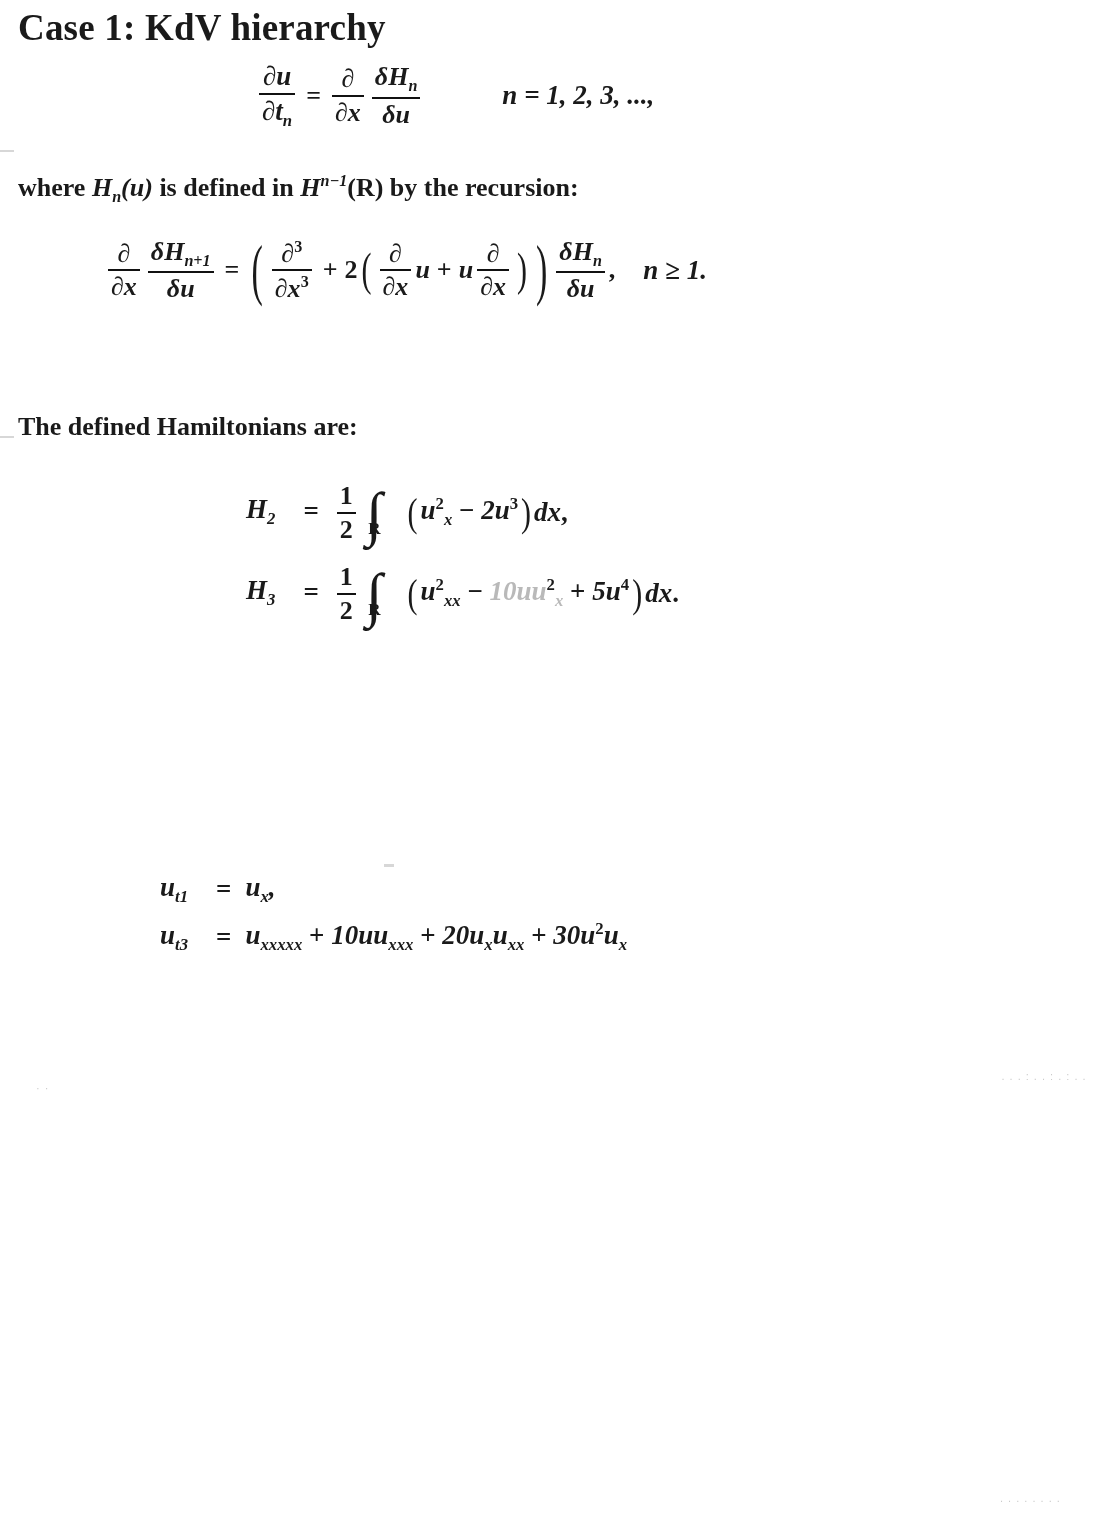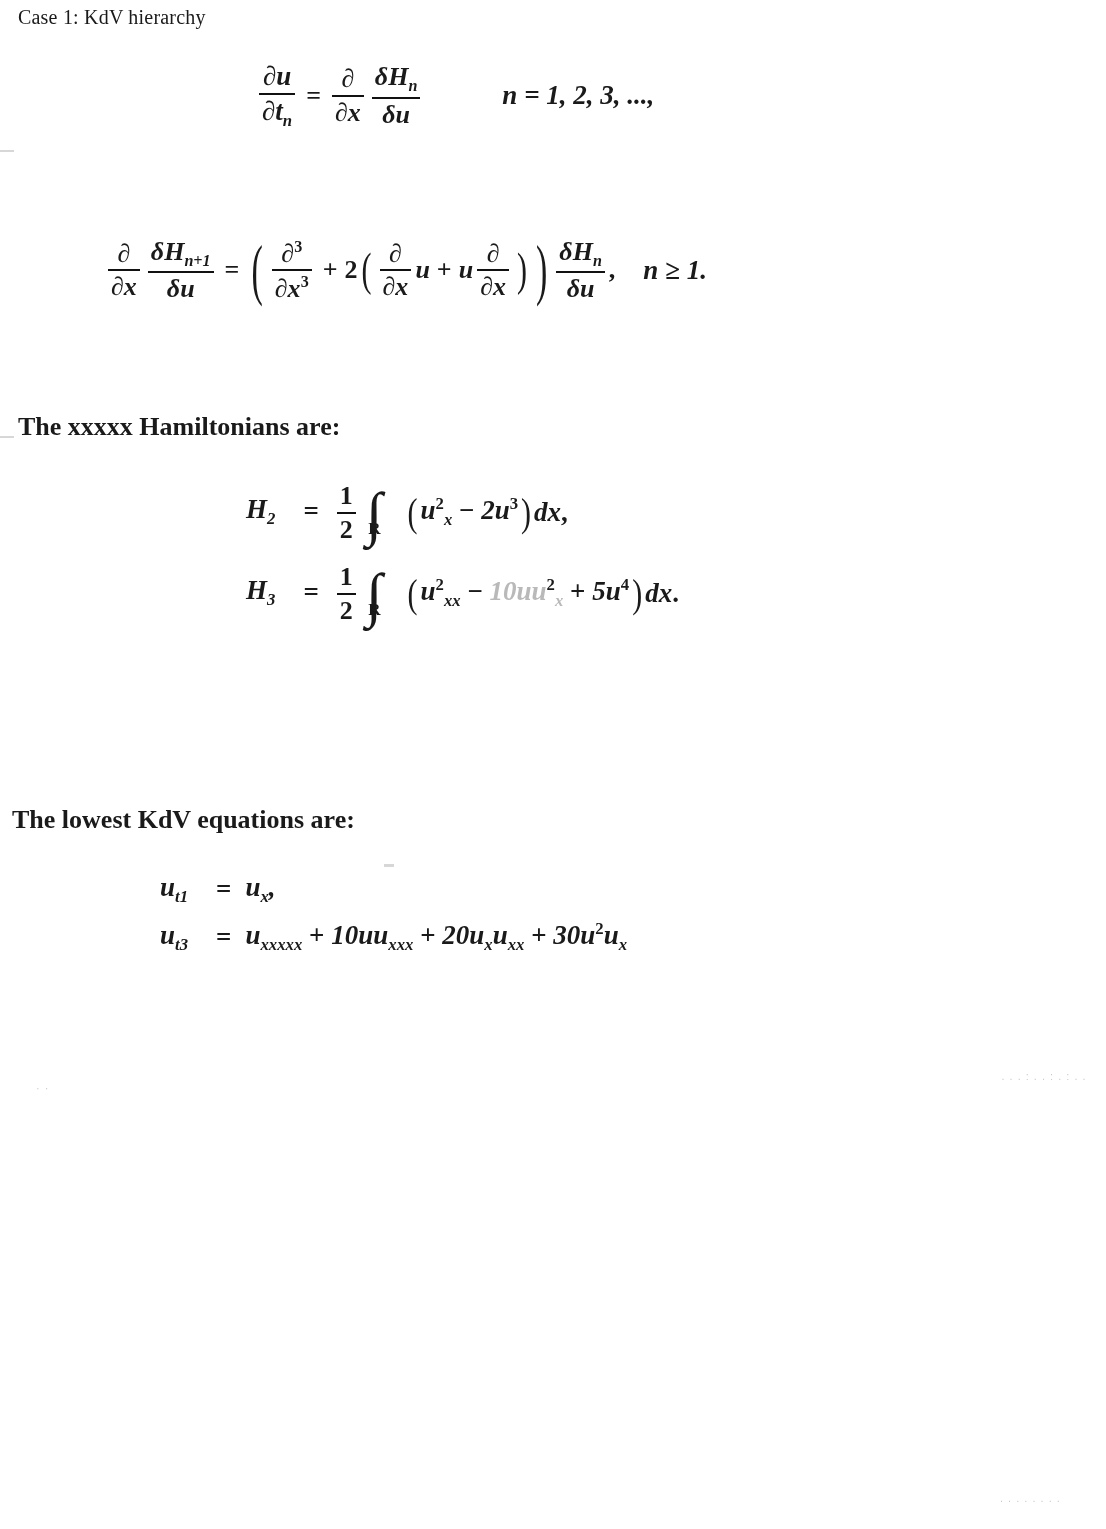--- a/index.html
+++ b/index.html
@@ -19,22 +19,22 @@
     position: absolute;
     inset: 0;
     padding: 0;
   }
 
   
   .heading {
     position: absolute;
     left: 18px;
     top: 6px;
-    font-size: 20px;
-    font-weight: normal;
+    font-size: 37px;
+    font-weight: bold;
     letter-spacing: 0.2px;
     text-align: right;
   }
   .para {
     position: absolute;
     font-size: 26px;
     font-weight: bold;
   }
   .para .ital { font-style: italic; }
 
@@ -183,20 +183,27 @@
       <span class="frac" style="font-size:26px;">
         <span class="num"><span>δH</span><sub>n</sub></span>
         <span class="bar"></span>
         <span class="den">δu</span>
       </span>
       <span style="display:inline-block;width:78px;"></span>
       <span class="eqnum" style="font-size:27px;">n = 1, 2, 3, ...,</span>
     </div>
   </div>
 
+  <div class="para" style="left:18px; top:172px;">
+    <span>where</span>
+    <span class="ital"><span>H</span><sub>n</sub><span>(u)</span></span>
+    <span>is defined in</span>
+    <span class="ital"><span>H</span><sup>n−1</sup><span class="upr">(R)</span></span>
+    <span>by the recursion:</span>
+  </div>
 
   <div class="math" style="left:104px; top:238px; font-size:26px;">
     <div class="row">
       <span class="frac" style="font-size:26px;">
         <span class="num">∂</span>
         <span class="bar"></span>
         <span class="den">∂x</span>
       </span>
       <span class="frac" style="font-size:26px;justify-content:flex-end;">
         <span class="num"><span>δH</span><sub>n+1</sub></span>
@@ -233,21 +240,21 @@
         <span class="bar"></span>
         <span class="den">δu</span>
       </span>
       <span class="upr">,</span>
       <span style="display:inline-block;width:28px;"></span>
       <span class="eqnum" style="font-size:27px;">n ≥ 1.</span>
     </div>
   </div>
 
   <div class="para" style="left:18px; top:412px;">
-    <span>The xxxxx Hamiltonians are:</span>
+    <span>The defined Hamiltonians are:</span>
   </div>
 
   <table class="eqtable" style="left:246px; top:462px; font-size:27px;">
     <tbody>
     <tr>
       <td class="lhs" style="padding-top:18px;text-align:center;"><span>H</span><sub>2</sub></td>
       <td class="eq" style="padding-top:18px;">=</td>
       <td class="rhs" style="padding-top:18px;">
         <span class="row" style="display:inline-flex;">
           <span class="frac" style="font-size:26px;">
@@ -283,23 +290,20 @@
           <span>u<sup class="upr">2</sup><sub>xx</sub> <span class="upr">−</span> <span class="faded">10uu</span><sup class="upr">2</sup><sub class="faded">x</sub> <span class="upr">+</span> 5u<sup class="upr">4</sup></span>
           <span class="paren-m" style="font-size:30px;">)</span>
           <span>dx</span>
           <span class="upr">.</span>
         </span>
       </td>
     </tr>
   </tbody>
     </table>
 
-  <div class="para" style="left:12px; top:805px;">
-    <span class="hl">The lowest KdV equations are:</span>
-  </div>
 
   <table class="eqtable" style="left:160px; top:872px; font-size:27px;">
     <tbody>
         <tr>
       <td class="lhs"><span>u</span><sub>t1</sub></td>
       <td class="eq">=</td>
       <td class="rhs">u<sub>x</sub>,</td>
     </tr>
     <tr>
       <td class="lhs" style="padding-top:12px;"><span>u</span><sub>t3</sub></td>

